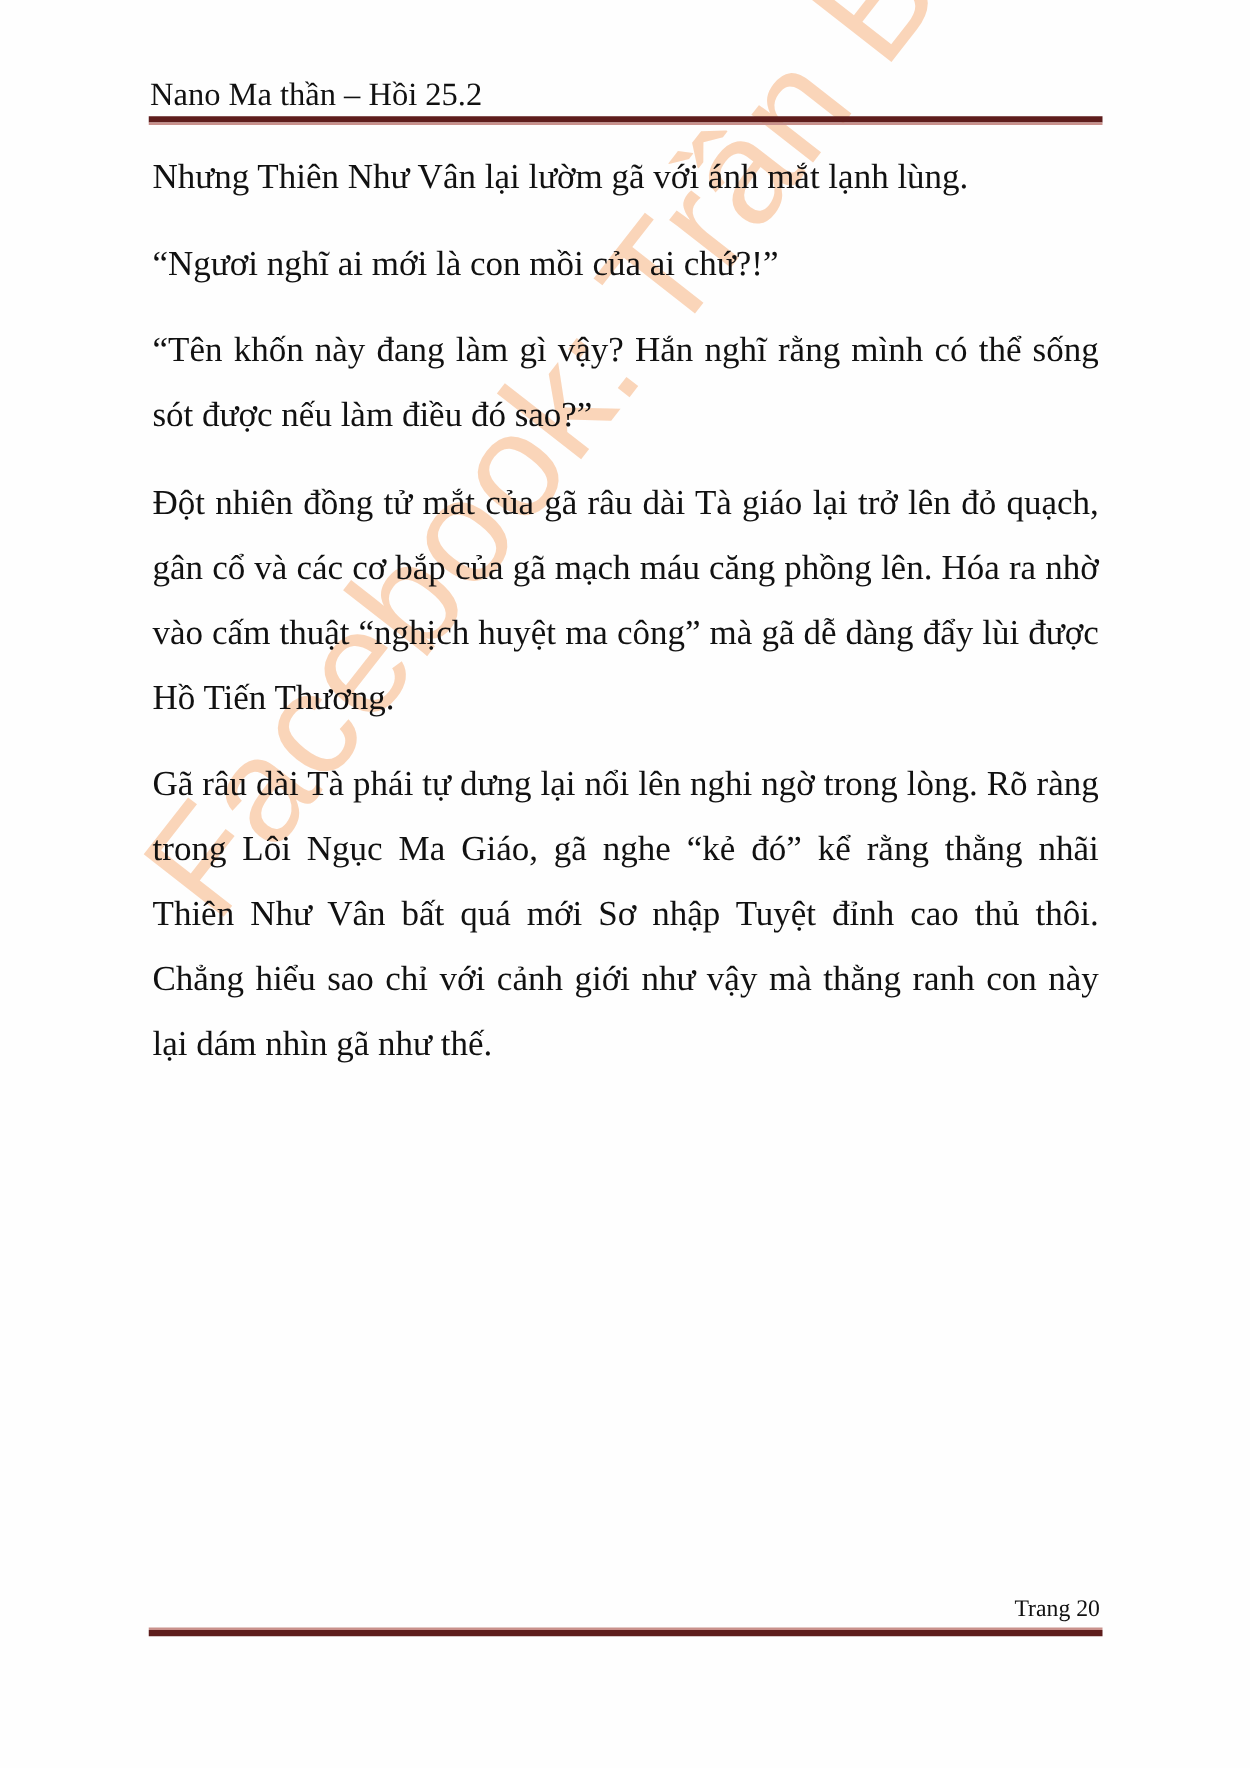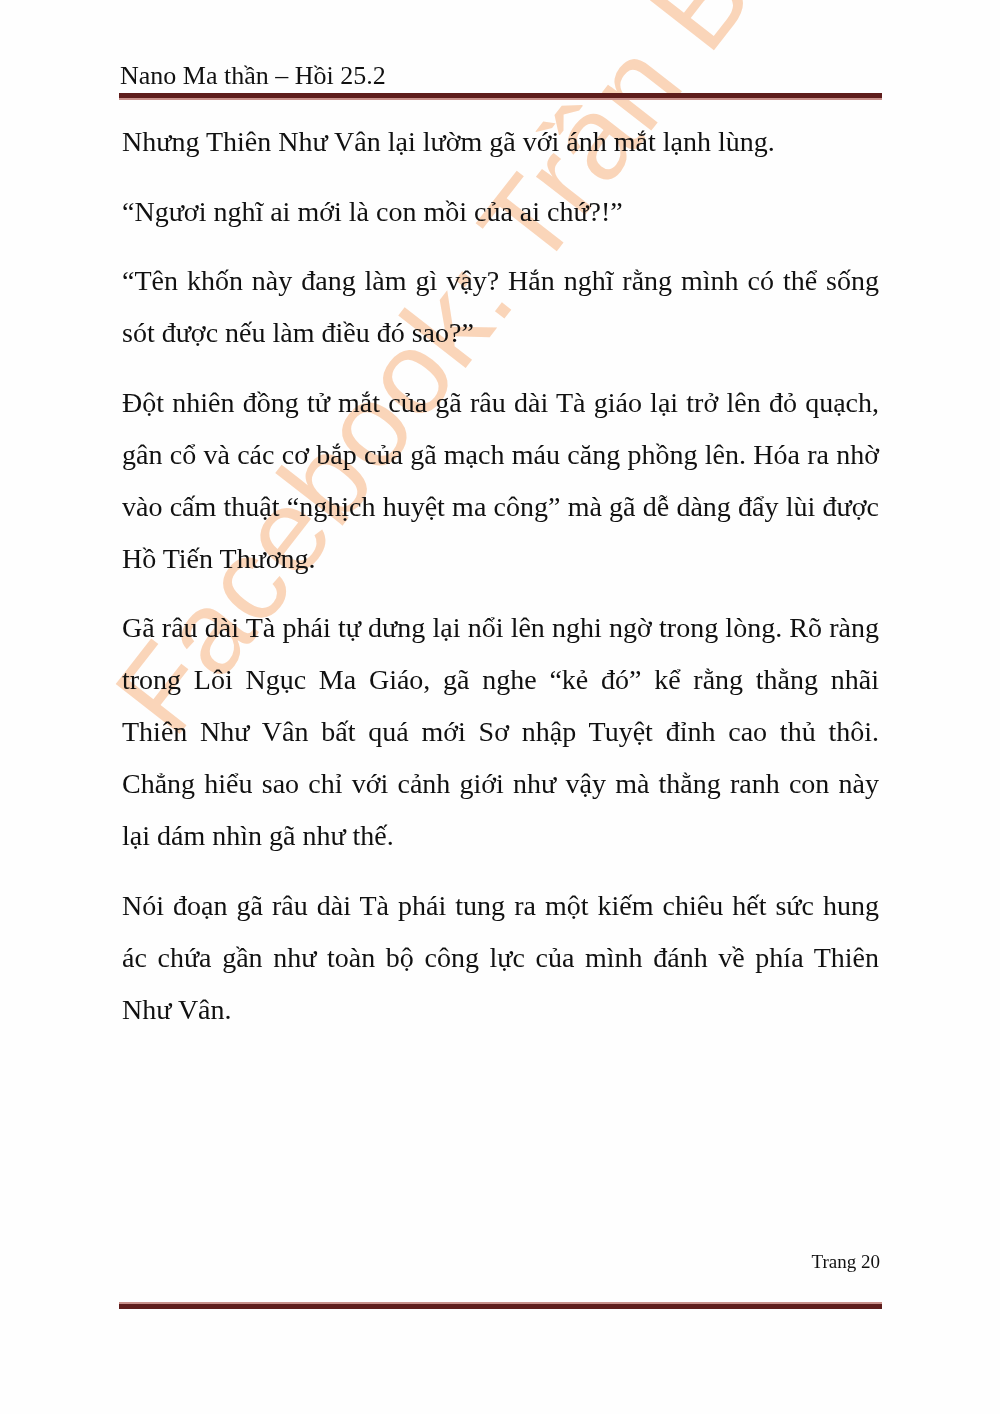--- a/index.html
+++ b/index.html
@@ -54,21 +54,21 @@
       font-size: 28px;
       line-height: 52px;
       text-align: justify;
     }
     .body-text p {
       margin: 0 0 17.5px 0;
     }
     .footer {
       position: absolute;
       right: 120px;
-      top: 1250px;
+      top: 1276px;
       font-size: 19px;
       line-height: 24px;
     }
     .watermark {
       position: absolute;
       left: 95px;
       top: 680px;
       width: 900px;
       transform: rotate(-52deg);
       transform-origin: 0 0;
@@ -96,21 +96,20 @@
     <div class="thick"></div>
     <div class="thin"></div>
   </div>
 
   <div class="body-text">
     <p>Nhưng Thiên Như Vân lại lườm gã với ánh mắt lạnh lùng.</p>
     <p>“Ngươi nghĩ ai mới là con mồi của ai chứ?!”</p>
     <p>“Tên khốn này đang làm gì vậy? Hắn nghĩ rằng mình có thể sống sót được nếu làm điều đó sao?”</p>
     <p>Đột nhiên đồng tử mắt của gã râu dài Tà giáo lại trở lên đỏ quạch, gân cổ và các cơ bắp của gã mạch máu căng phồng lên. Hóa ra nhờ vào cấm thuật “nghịch huyệt ma công” mà gã dễ dàng đẩy lùi được Hồ Tiến Thương.</p>
     <p>Gã râu dài Tà phái tự dưng lại nổi lên nghi ngờ trong lòng. Rõ ràng trong Lôi Ngục Ma Giáo, gã nghe “kẻ đó” kể rằng thằng nhãi Thiên Như Vân bất quá mới Sơ nhập Tuyệt đỉnh cao thủ thôi. Chẳng hiểu sao chỉ với cảnh giới như vậy mà thằng ranh con này lại dám nhìn gã như thế.</p>
-    <p>Nói đoạn gã râu dài Tà phái tung ra một kiếm chiêu hết sức hung ác chứa gần như toàn bộ công lực của mình đánh về phía Thiên Như Vân.</p>
   </div>
 
   <div class="rule footer-rule">
     <div class="thin"></div>
     <div class="thick"></div>
   </div>
 
   <div class="footer">Trang 20</div>
 
 </div>

